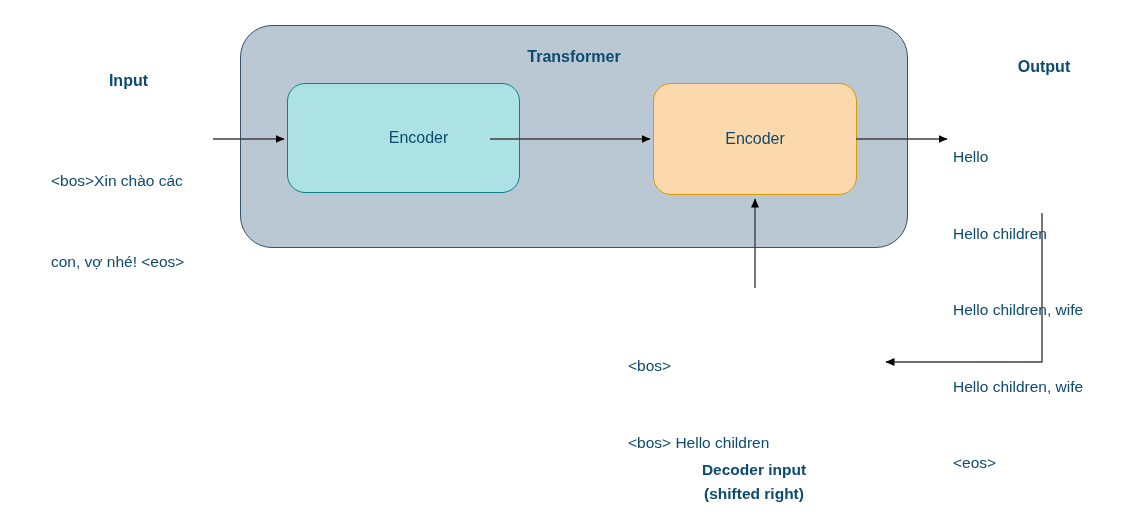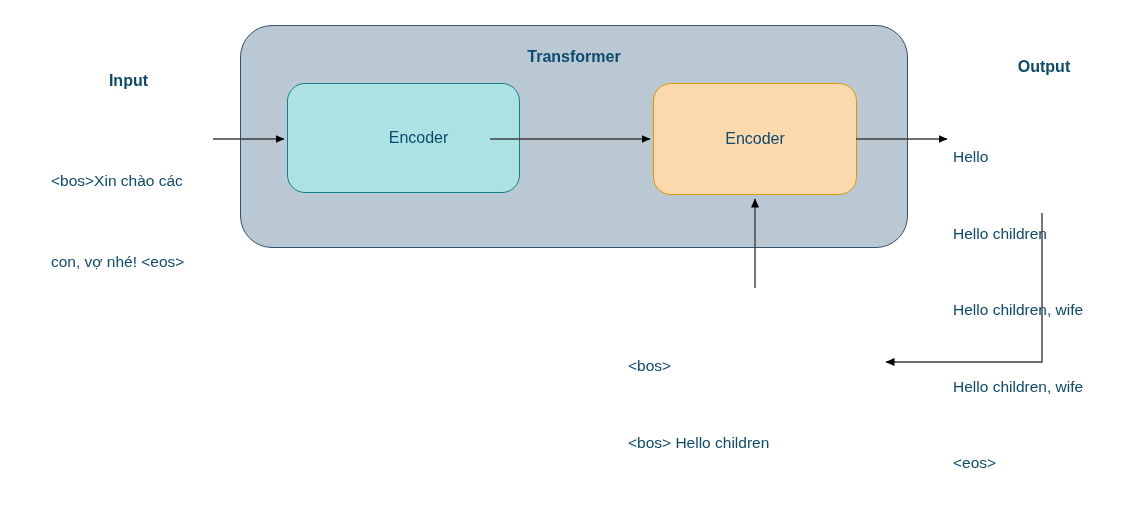--- a/index.html
+++ b/index.html
@@ -106,20 +106,24 @@
     <div>&lt;eos&gt;</div>
   </div>
 
   <div class="abs text-block decoder-input-text">
     <div>&lt;bos&gt;</div>
     <div>&lt;bos&gt; Hello children</div>
     
     
   </div>
 
+  <div class="abs decoder-input-title">
+    <div>Decoder input</div>
+    <div>(shifted right)</div>
+  </div>
 
   <svg class="abs arrows-layer" width="1145" height="518">
     <defs>
       <marker id="ah" markerWidth="11" markerHeight="9" refX="8.5" refY="4" orient="auto" markerUnits="userSpaceOnUse">
         <path d="M0,0 L9,4 L0,8 z" fill="#000000"></path>
       </marker>
     </defs>
     <line x1="213" y1="139" x2="284" y2="139" marker-end="url(#ah)"></line>
     <line x1="490" y1="139" x2="650" y2="139" marker-end="url(#ah)"></line>
     <line x1="856" y1="139" x2="947" y2="139" marker-end="url(#ah)"></line>

